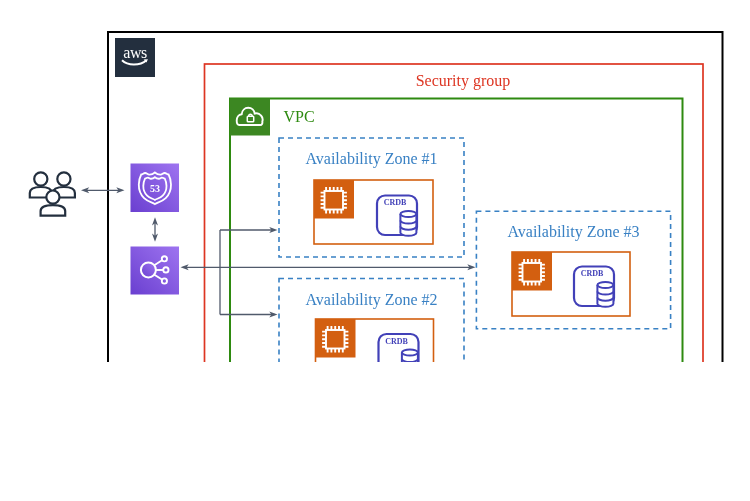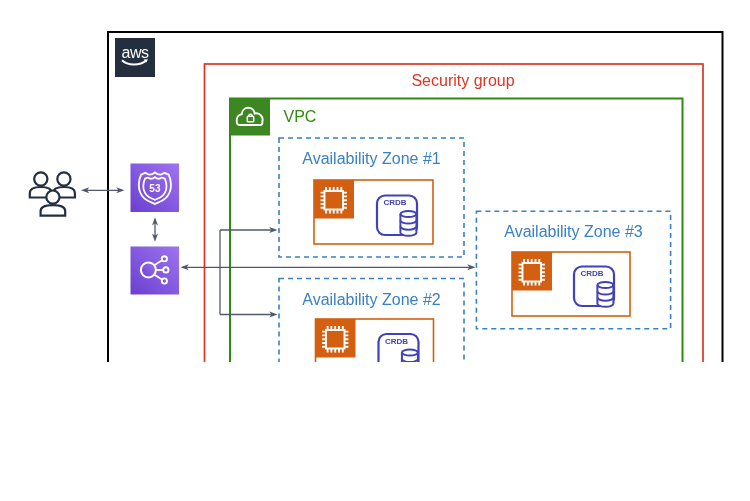--- a/index.html
+++ b/index.html
@@ -1,17 +1,17 @@
 <!DOCTYPE html>
 <html><head>
 <meta charset="utf-8">
 <style>
   html,body{margin:0;padding:0;background:#ffffff;}
   .stage{position:relative;width:750px;height:362px;background:#ffffff;overflow:hidden;
-         font-family:Liberation Sans, sans-serif;}
+         font-family:Liberation Serif, serif;}
 </style>
 </head>
 <body>
 <div class="stage">
 <svg width="750" height="501" viewBox="0 0 750 501">
   <defs>
     <linearGradient id="pg1" x1="0" y1="1" x2="1" y2="0">
       <stop offset="0" stop-color="#6a3fd0"></stop>
       <stop offset="1" stop-color="#9e74f0"></stop>
     </linearGradient>

